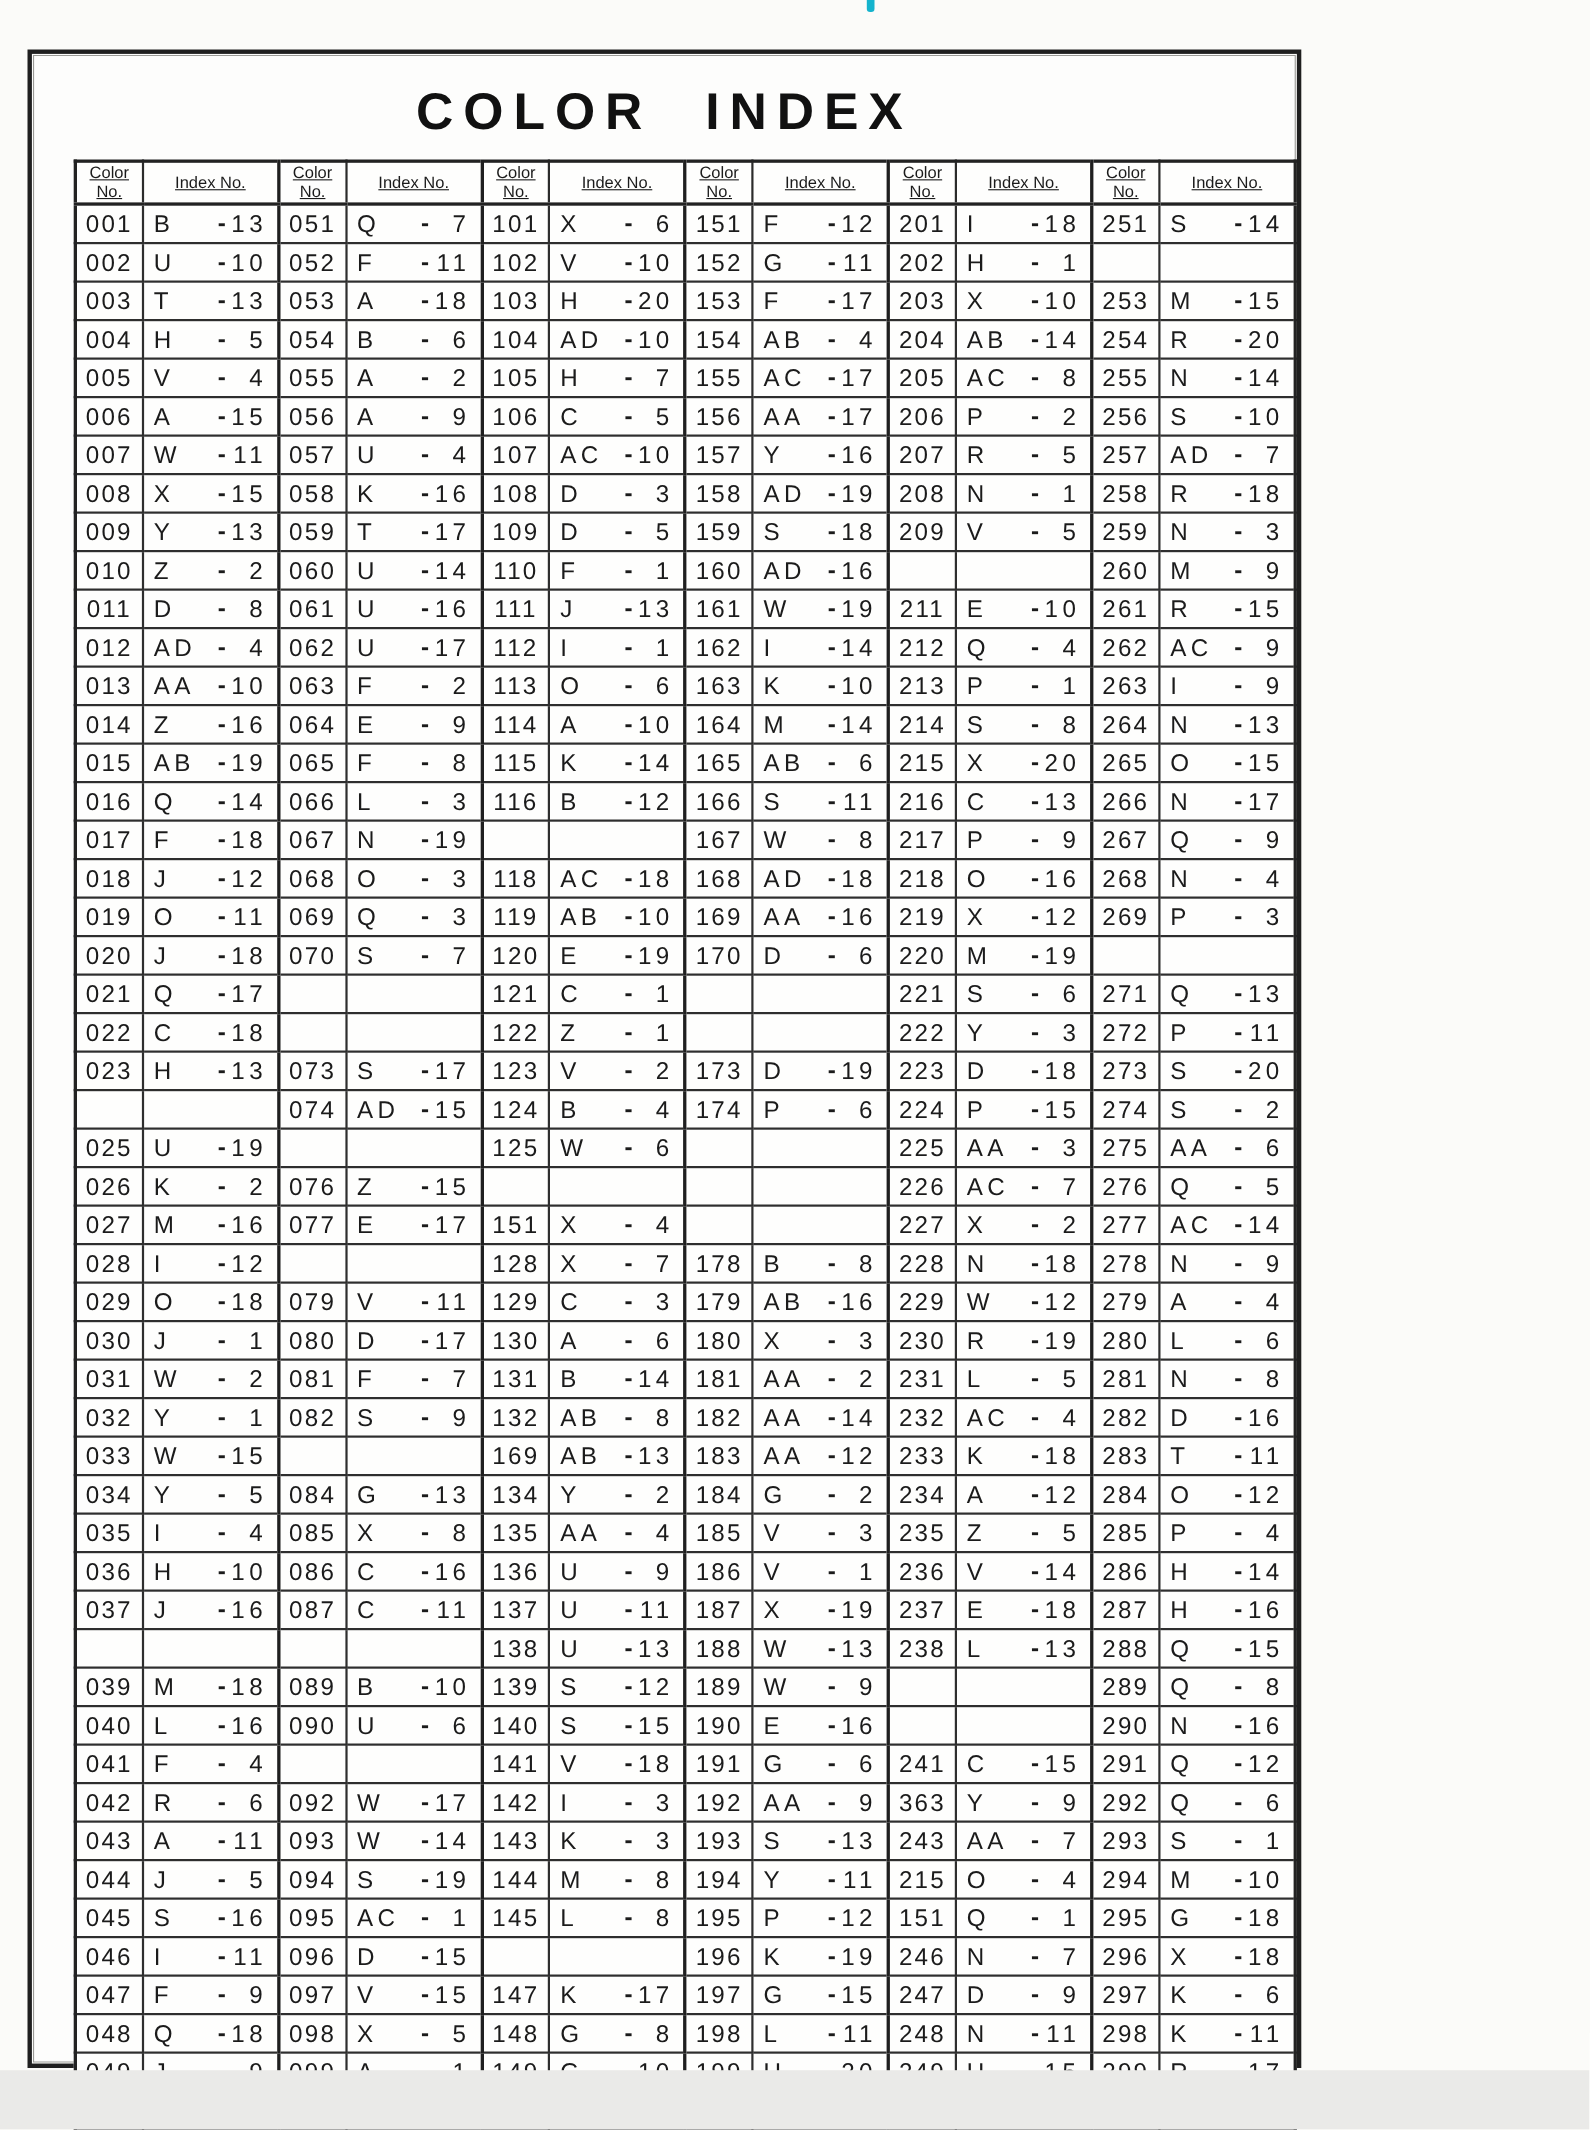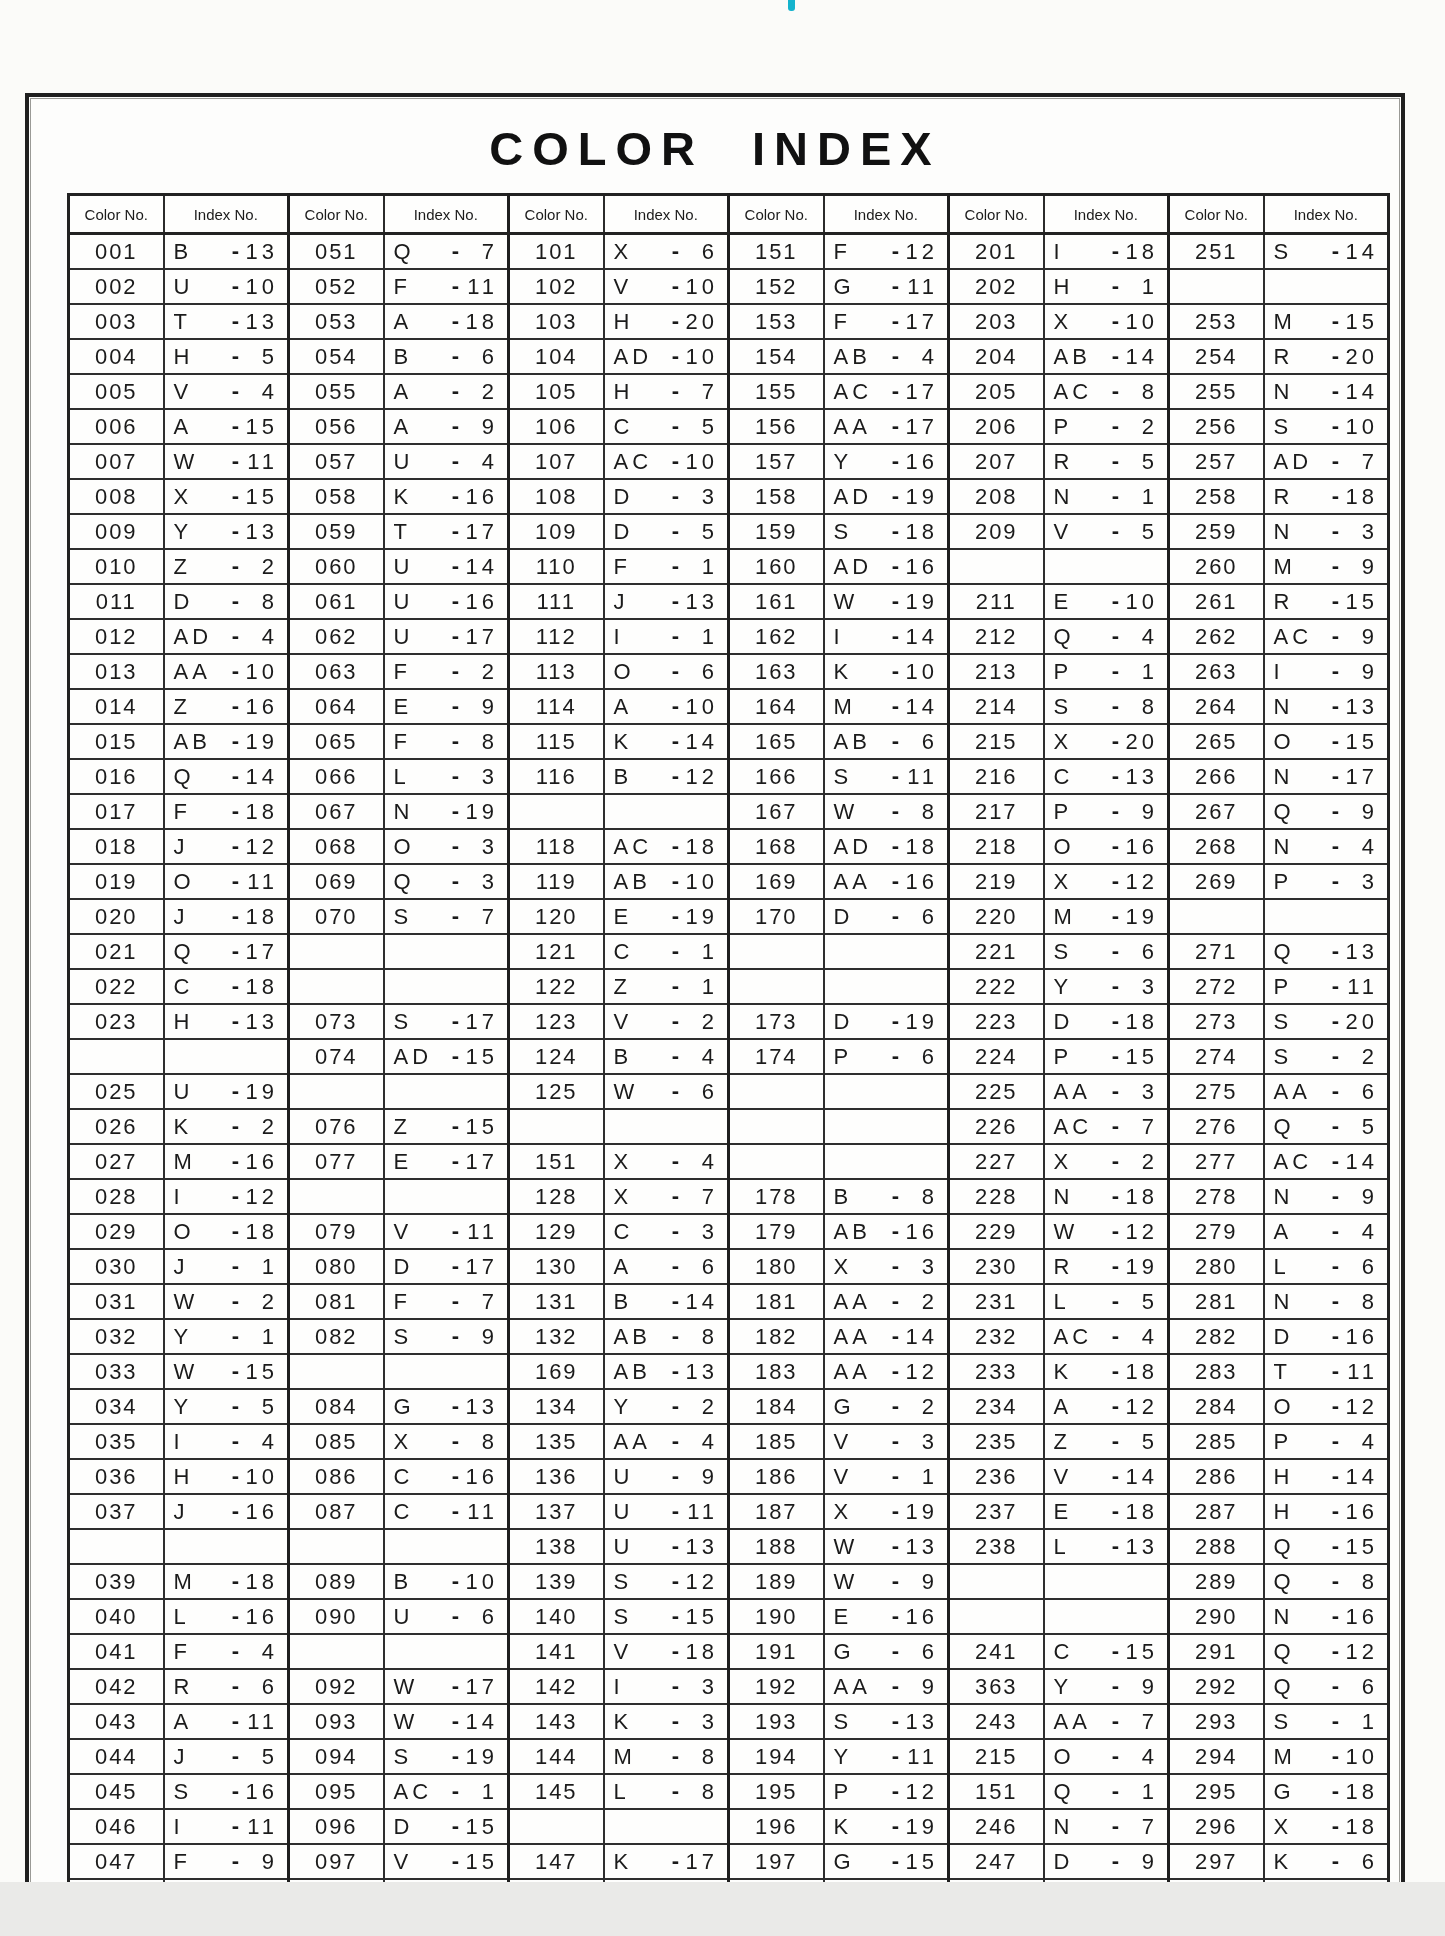--- a/index.html
+++ b/index.html
@@ -12,26 +12,25 @@
   }
   .top-tick{
     position:absolute;left:788px;top:0;width:7px;height:11px;
     border-radius:0 0 3px 3px;
   }
   .bottom-strip{
     position:absolute;left:0;bottom:0;width:1445px;height:54px;
     background:#eaeae8;
   }
   .sheet{
-    position:absolute;left:25px;top:45px;width:1380px;height:1835px;
+    position:absolute;left:25px;top:45px;width:1158px;height:1835px;
     background:#fdfdfc;
     border:4px solid #1f1f1f;
     box-sizing:border-box;
     box-shadow:inset 0 0 0 1px #fdfdfc, inset 0 0 0 2px #9a9a96;
-    margin-top:48px;
   }
   .title{
     margin:0;
     position:absolute;left:0;top:24px;width:100%;
     text-align:center;
     font-size:47px;font-weight:bold;
     letter-spacing:9px;word-spacing:26px;
     color:#111;
   }
   table.cix{
@@ -42,20 +41,21 @@
   }
   table.cix col.c-no{width:95px;}
   table.cix col.c-ix{width:125px;}
   table.cix th{
     height:36px;
     font-size:15px;font-weight:normal;
     text-align:center;vertical-align:middle;
     border:2px solid #2b2b2b;
     border-bottom:3px solid #222;
     padding:0;
+    text-decoration:underline;
   }
   table.cix td{
     height:33px;
     font-size:22px;
     text-align:center;vertical-align:middle;
     border:2px solid #2e2e2e;
     padding:0;
     white-space:nowrap;
     overflow:hidden;
   }

